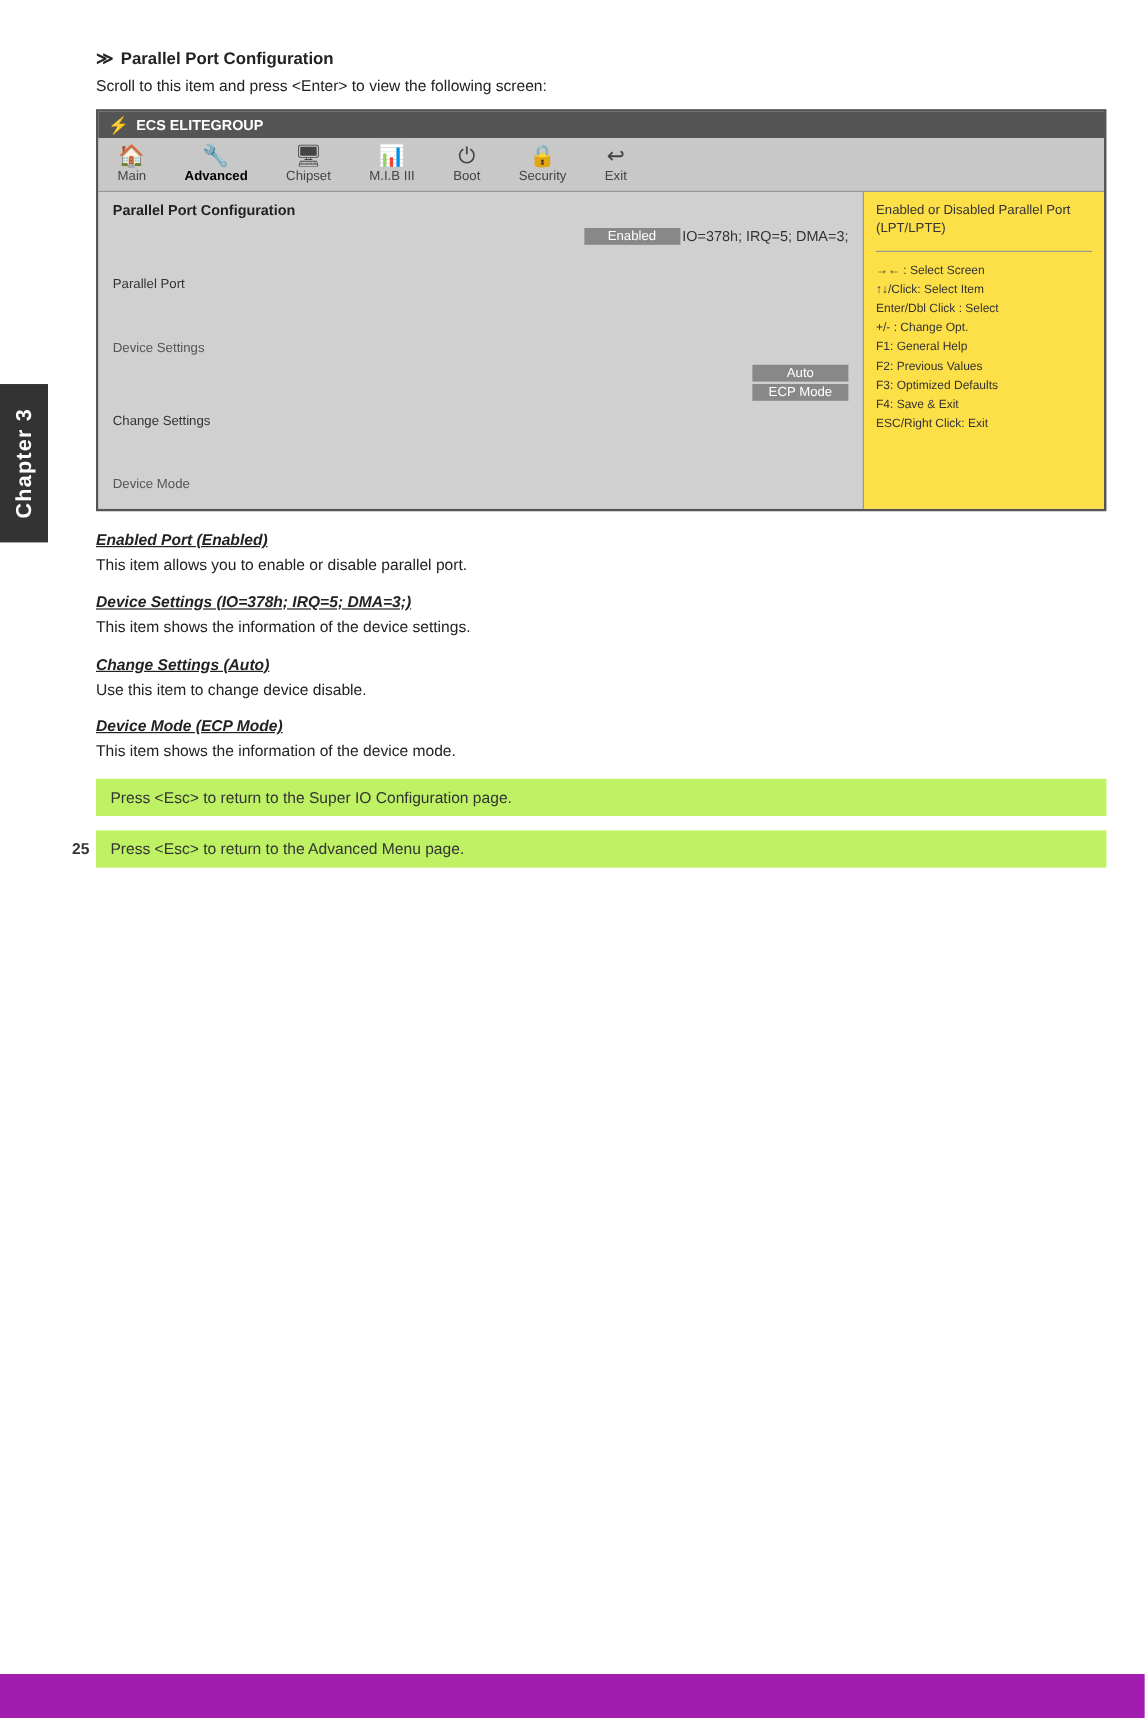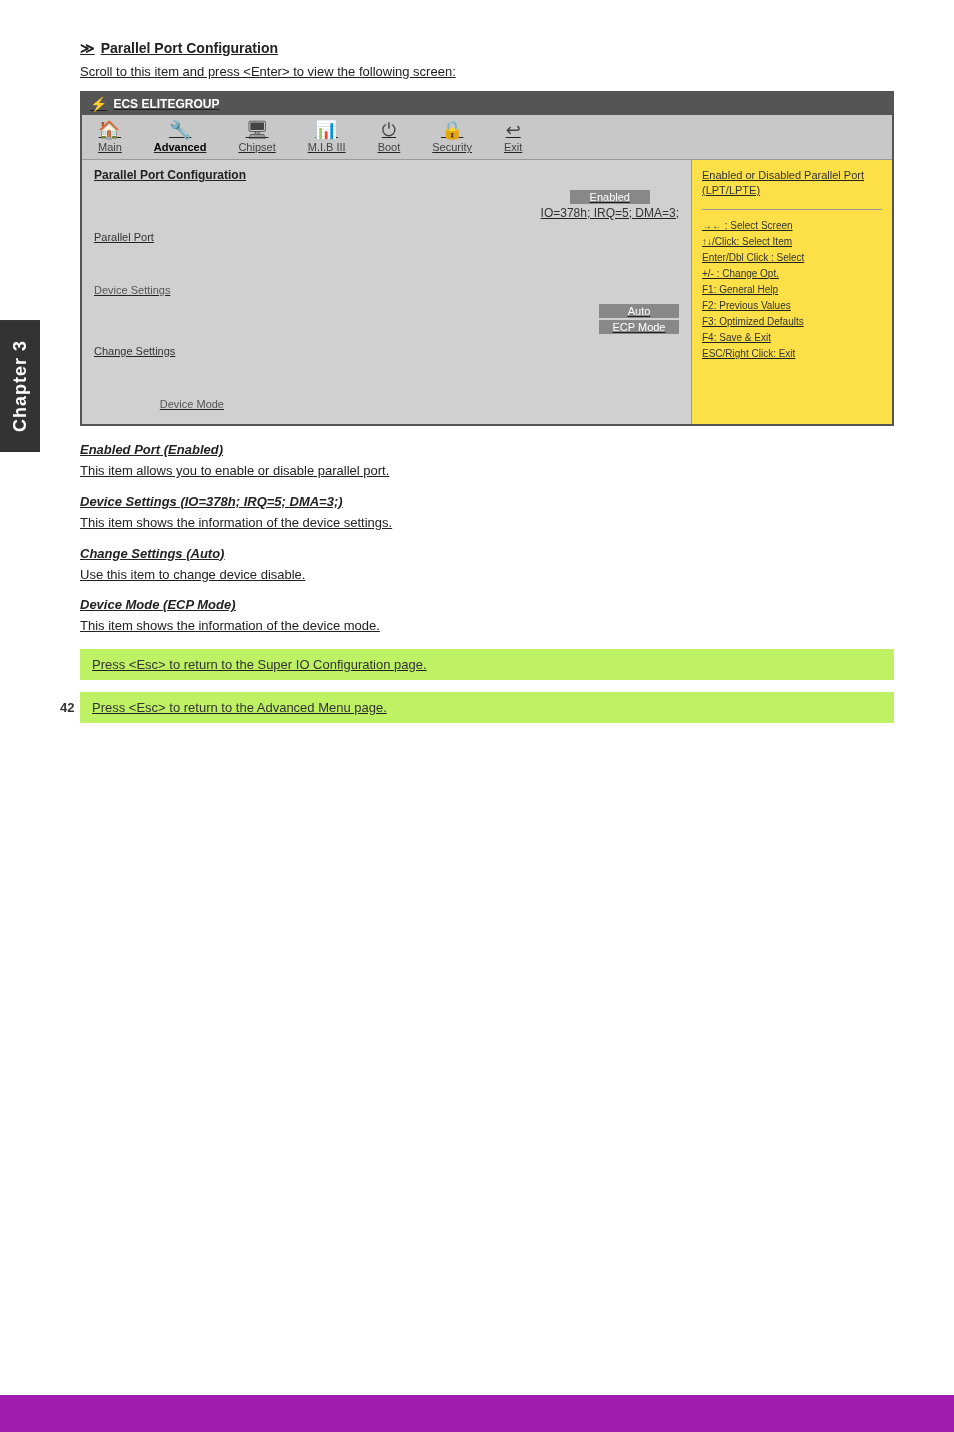--- a/index.html
+++ b/index.html
@@ -7,23 +7,22 @@
       width: 954px;
       min-height: 1432px;
       background: #fff;
       font-family: Arial, sans-serif;
       font-size: 14px;
       color: #222;
       position: relative;
     }
 
     .page-container {
-      padding: 40px 60px 40px 80px;
+      padding: 40px 32px 40px 80px;
       position: relative;
-      text-decoration: underline;
     }
 
     
     .chapter-sidebar {
       position: absolute;
       left: 0;
       top: 320px;
       width: 40px;
       background: #333;
       color: #fff;
@@ -291,30 +290,30 @@
     <div class="bios-body">
 
       <div class="bios-left">
         <div class="bios-section-title">Parallel Port Configuration</div>
 
         <div class="bios-item-row">
           <div style="flex:1;">
             <div class="bios-item-label">Parallel Port</div>
             <div class="bios-item-label" style="color:#555;">Device Settings</div>
           </div>
-          <div style="display:flex;flex-direction:column;gap:2px;align-items:center;">
+          <div style="display:flex;gap:2px;align-items:center;">
             <div class="bios-item-value">Enabled</div>
             <div style="font-size:12px;color:#333;">IO=378h; IRQ=5; DMA=3;</div>
           </div>
         </div>
 
         <div class="bios-item-row" style="margin-top:8px;">
           <div style="flex:1;">
             <div class="bios-item-label">Change Settings</div>
-            <div class="bios-item-label" style="color:#555;text-align:right;">Device Mode</div>
+            <div class="bios-item-label" style="color:#555;">Device Mode</div>
           </div>
           <div style="display:flex;flex-direction:column;gap:2px;align-items:flex-start;">
             <div class="bios-item-value">Auto</div>
             <div class="bios-item-value">ECP Mode</div>
           </div>
         </div>
       </div>
 
       <div class="bios-right">
         <div class="bios-right-desc">Enabled or Disabled Parallel Port (LPT/LPTE)</div>
@@ -352,19 +351,19 @@
     <div class="note-box">
       <span>Press &lt;Esc&gt; to return to the Super IO Configuration page.</span>
     </div>
 
     <div class="note-box">
       <span>Press &lt;Esc&gt; to return to the Advanced Menu page.</span>
     </div>
 
   </div>
 
-  <div class="page-number">42</div>
+  <div class="page-number">25</div>
 
 </div>
 
 <div class="footer" style="position:relative; margin-top: 600px;">
   <span class="footer-title">B85H3-M7 USER MANUAL</span>
 </div>
 
 </body></html>

